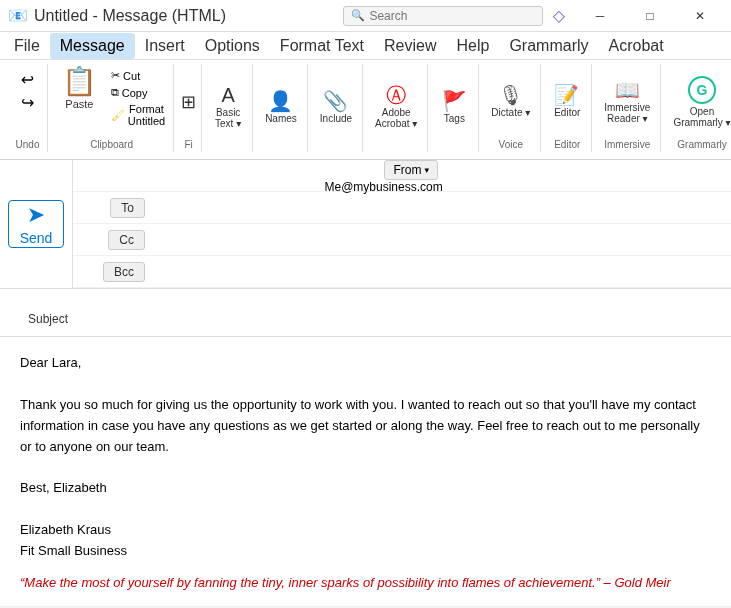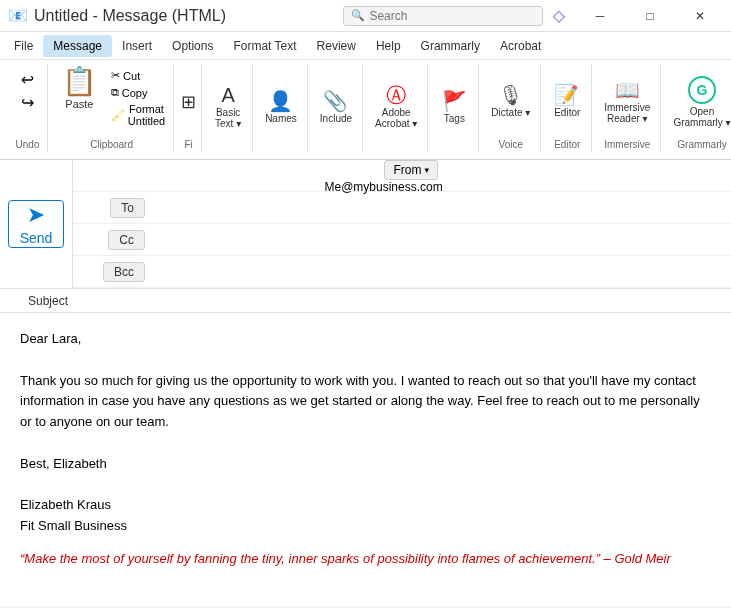--- a/index.html
+++ b/index.html
@@ -50,21 +50,21 @@
     .menu-bar {
       background: #fff;
       height: 28px;
       display: flex;
       align-items: center;
       padding: 0 4px;
       border-bottom: 1px solid #e0e0e0;
     }
     .menu-item {
       padding: 4px 10px;
-      font-size: 12px;
+      font-size: 16px;
       cursor: pointer;
       border-radius: 3px;
       color: #333;
     }
     .menu-item.active { background: #cce4f7; color: #000; font-weight: 500; }
 
     
     .ribbon {
       background: #fff;
       border-bottom: 1px solid #d0d0d0;
@@ -215,22 +215,23 @@
     .fields-and-send {
       display: flex;
       border-bottom: 1px solid #e0e0e0;
     }
     .fields-area { flex: 1; }
 
     
     .subject-row {
       display: flex;
       align-items: center;
-      height: 24px;
+      height: 36px;
       border-bottom: 1px solid #e0e0e0;
+      margin-top: 13px;
     }
     .subject-label {
       min-width: 80px;
       text-align: right;
       padding-right: 12px;
       font-size: 12px;
       color: #333;
     }
     .subject-input {
       flex: 1;

